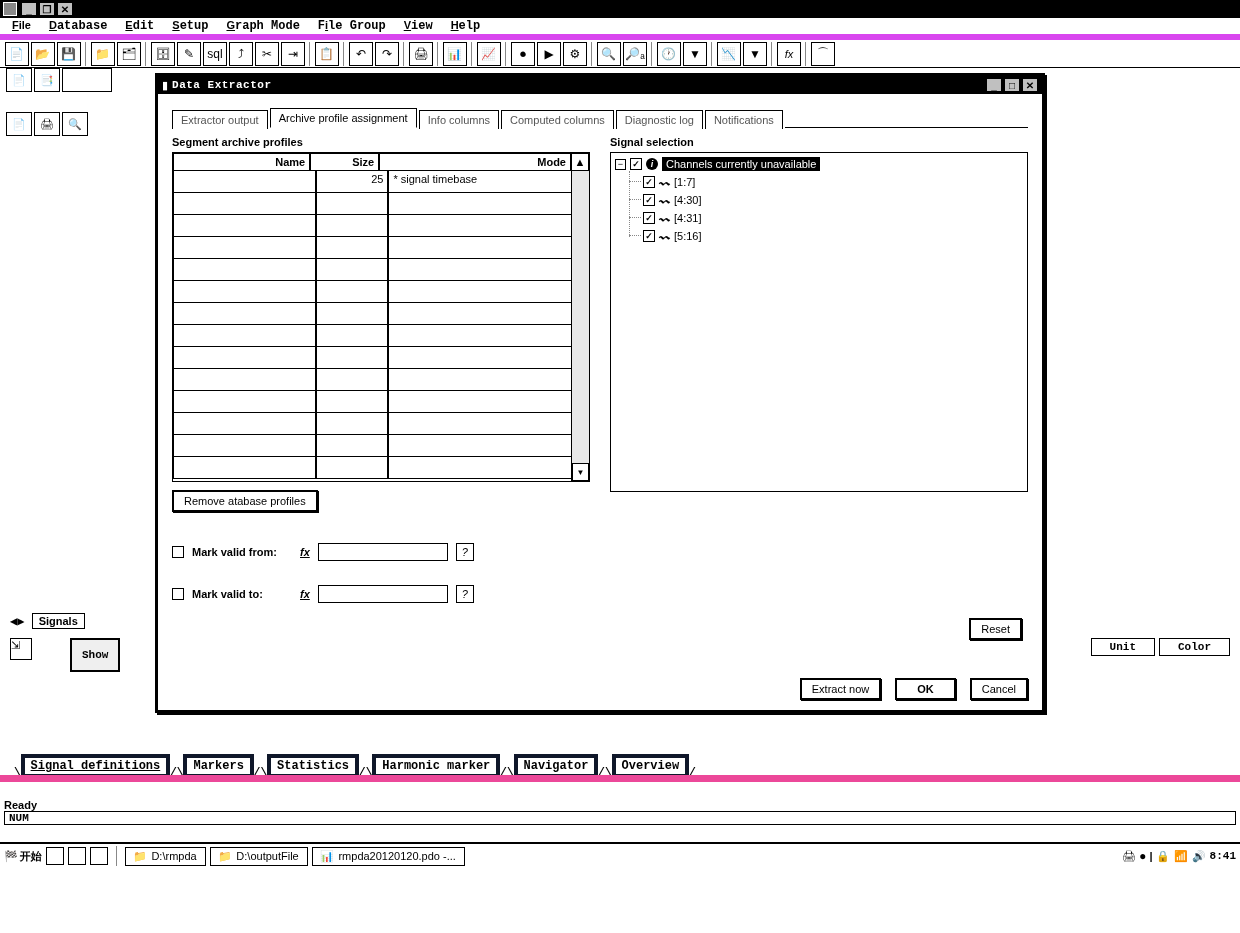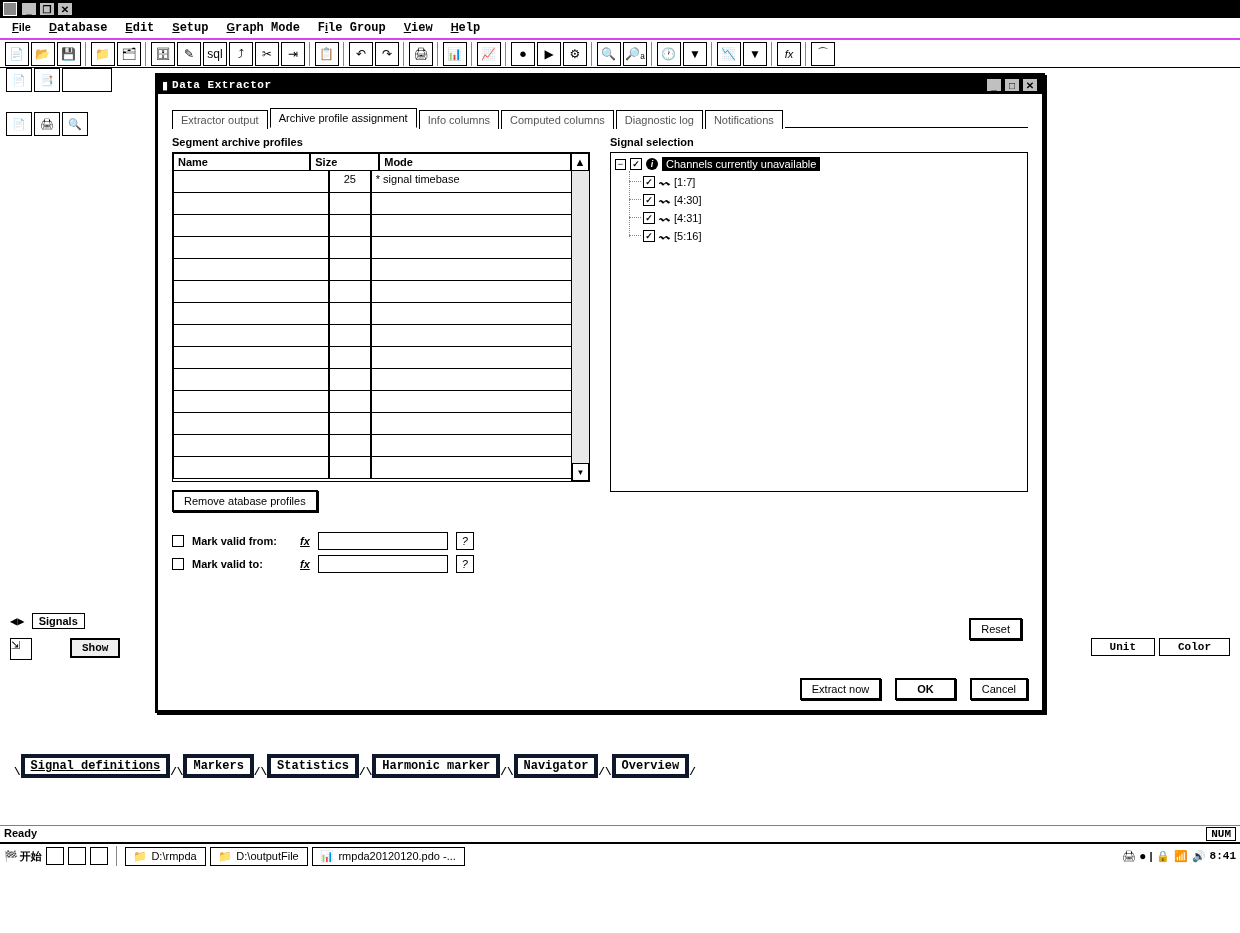--- a/index.html
+++ b/index.html
@@ -2,68 +2,68 @@
 <html><head>
 <meta charset="utf-8">
 <style>
 * { margin: 0; padding: 0; box-sizing: border-box; font-family: "MS Sans Serif", Tahoma, sans-serif; font-size: 11px; }
 body { background: #fff; overflow: hidden; }
 .title-bar { background: #000; color: #fff; height: 18px; display: flex; align-items: center; padding: 0 2px; border: 1px solid #000; }
 .title-icon { width: 14px; height: 14px; background: #888; margin-right: 4px; border: 1px solid #fff; }
 .title-text { flex: 1; font-weight: bold; font-size: 12px; letter-spacing: 0.5px; }
 .win-btns { display: flex; gap: 2px; }
 .win-btn { width: 16px; height: 14px; background: #c0c0c0; border: 1px solid #000; display: flex; align-items: center; justify-content: center; font-weight: bold; font-size: 10px; color: #000; }
-.menu-bar { background: #fff; height: 22px; display: flex; align-items: center; padding: 0 4px; border-bottom: 2px solid #d946ef; gap: 2px; }
+.menu-bar { background: #fff; height: 22px; display: flex; align-items: center; padding: 0 4px; border-bottom: 6px solid #d946ef; gap: 2px; }
 .menu-item { padding: 2px 8px; font-family: "Courier New", monospace; font-weight: bold; font-size: 12px; }
 .menu-item u { text-decoration: underline; }
 .toolbar-row { display: flex; align-items: center; height: 28px; border-bottom: 1px solid #000; padding: 0 4px; }
 .tool-btn { width: 24px; height: 24px; border: 1px solid #000; margin: 0 1px; display: flex; align-items: center; justify-content: center; background: #fff; font-size: 12px; }
 .tool-sep { width: 2px; height: 24px; border-left: 1px solid #888; border-right: 1px solid #fff; margin: 0 3px; }
 .main-area { position: relative; height: 800px; }
 .side-tools { position: absolute; left: 6px; top: 0; display: flex; flex-direction: column; gap: 2px; }
 .side-row { display: flex; gap: 2px; }
 .small-btn { width: 26px; height: 24px; border: 1px solid #000; display: flex; align-items: center; justify-content: center; }
 .bracket-tab { position: absolute; left: 10px; top: 545px; font-family: "Courier New", monospace; font-weight: bold; font-size: 12px; }
 .bracket-tab::before { content: ""; }
 .signals-tab { display: inline-block; border: 1px solid #000; padding: 1px 6px; background: #fff; }
-.show-btn { position: absolute; left: 70px; top: 570px; border: 2px solid #000; padding: 2px 10px; font-weight: bold; font-family: "Courier New", monospace; }
+.show-btn { position: absolute; left: 70px; top: 570px; border: 2px solid #000; padding: 9px 10px; font-weight: bold; font-family: "Courier New", monospace; }
 .unit-color { position: absolute; right: 10px; top: 570px; display: flex; gap: 4px; border-radius: 6px; }
 .unit-col, .color-col { border: 1px solid #000; padding: 2px 18px; font-weight: bold; font-family: "Courier New", monospace; }
 .dialog { position: absolute; left: 155px; top: 5px; width: 890px; height: 640px; border: 3px solid #000; background: #fff; box-shadow: 2px 2px 0 #000; }
 .dlg-title { background: #000; color: #fff; height: 18px; display: flex; align-items: center; padding: 0 4px; }
 .dlg-title-text { flex: 1; font-weight: bold; font-family: "Courier New", monospace; letter-spacing: 0.5px; }
 .dlg-body { padding: 10px 14px; }
 .tab-strip { display: flex; align-items: flex-end; height: 24px; margin-bottom: 8px; }
 .tab { padding: 3px 8px; border: 1px solid #000; border-bottom: none; margin-right: 2px; font-size: 11px; background: #fff; position: relative; }
 .tab.inactive { color: #555; font-weight: normal; top: 1px; }
 .tab.active { font-weight: normal; border-bottom: 1px solid #fff; }
 .tab-line { flex: 1; border-bottom: 1px solid #000; }
 .panels { display: flex; gap: 20px; }
 .left-panel, .right-panel { flex: 1; }
 .panel-label { font-weight: bold; font-size: 11px; margin-bottom: 4px; }
 .grid { border: 1px solid #000; width: 100%; }
 .grid-head { display: flex; background: #fff; }
-.grid-head .gh { border: 1px solid #000; padding: 2px 4px; text-align: left; font-weight: bold; }
+.grid-head .gh { border: 1px solid #000; padding: 2px 4px; text-align: right; font-weight: bold; }
 .gh-name { flex: 1.4; }
 .gh-size { width: 69px; }
 .gh-mode { flex: 2; }
 .gh-scroll { width: 18px; background: #fff; display: flex; align-items: center; justify-content: center; }
 .grid-body { height: 310px; position: relative; }
 .grid-row { display: flex; height: 22px; }
 .grid-row .gc { border: 1px solid #000; border-top: none; padding: 2px 4px; }
 .gc-name { flex: 1.4; }
-.gc-size { width: 42px; text-align: center; }
+.gc-size { width: 72px; text-align: right; }
 .gc-mode { flex: 2; }
 .scroll-track { position: absolute; right: 0; top: 0; bottom: 0; width: 18px; border-left: 1px solid #000; background: #e8e8e8; }
 .scroll-up, .scroll-down { height: 18px; background: #fff; border: 1px solid #000; display: flex; align-items: center; justify-content: center; font-size: 8px; }
 .scroll-down { position: absolute; bottom: 0; left: 0; right: 0; }
 .btn { border: 2px solid #000; padding: 3px 10px; background: #fff; font-size: 11px; box-shadow: 1px 1px 0 #000; }
 .btn.wide { padding: 3px 20px; }
 .remove-btn-wrap { margin-top: 8px; }
-.mark-section { margin-top: 20px; display: flex; flex-direction: column; gap: 5px; }
+.mark-section { margin-top: 31px; display: flex; flex-direction: column; gap: 24px; }
 .mark-row { display: flex; align-items: center; gap: 8px; }
 .chk { width: 12px; height: 12px; border: 1px solid #000; }
 .mark-label { width: 100px; font-weight: bold; font-size: 11px; }
 .fx { font-style: italic; font-weight: bold; text-decoration: underline; }
 .mark-input { width: 130px; height: 18px; border: 1px solid #000; }
 .help-btn { width: 18px; height: 18px; border: 1px solid #000; display: flex; align-items: center; justify-content: center; font-style: italic; }
 .tree { border: 1px solid #000; height: 340px; padding: 4px; overflow: auto; }
 .tree-root { display: flex; align-items: center; gap: 4px; }
 .tree-exp { width: 11px; height: 11px; border: 1px solid #000; display: flex; align-items: center; justify-content: center; font-size: 9px; line-height: 1; }
 .tree-chk { width: 12px; height: 12px; border: 1px solid #000; display: flex; align-items: center; justify-content: center; font-size: 9px; color: #000; }
@@ -74,21 +74,21 @@
 .tree-item { display: flex; align-items: center; gap: 4px; padding: 1px 0; position: relative; }
 .tree-item::before { content: ""; position: absolute; left: -14px; top: 8px; width: 12px; height: 1px; border-top: 1px dotted #888; }
 .tree-conn { position: relative; }
 .tree-conn::before { content: ""; position: absolute; left: 14px; top: 14px; bottom: 8px; width: 1px; border-left: 1px dotted #888; }
 .sig-icon { font-size: 11px; }
 .dlg-footer { position: absolute; bottom: 10px; right: 14px; display: flex; gap: 14px; align-items: center; }
 .dlg-reset { position: absolute; bottom: 70px; right: 20px; }
 .bottom-tabs { position: absolute; left: 14px; bottom: 90px; display: flex; align-items: flex-end; }
 .bot-tab { font-family: "Courier New", monospace; font-weight: bold; font-size: 12px; border: 4px solid #0f172a; padding: 1px 6px; margin-right: 0; }
 .status-bar { position: absolute; left: 0; right: 0; bottom: 0; }
-.status-ready { border-top: 1px solid #ec4899; padding: 1px 4px; font-family: "Courier New", monospace; font-weight: bold; font-size: 11px; display: flex; }
+.status-ready { border-top: 7px solid #ec4899; padding: 17px 4px; font-family: "Courier New", monospace; font-weight: bold; font-size: 11px; display: flex; flex-direction: column; }
 .status-ready .spacer { flex: 1; }
 .status-num { border: 1px solid #000; padding: 0 4px; font-family: "Courier New", monospace; font-weight: bold; }
 .taskbar { background: #fff; border-top: 2px solid #000; height: 26px; display: flex; align-items: center; padding: 0 4px; gap: 4px; }
 .tb-start { font-family: "Courier New", monospace; font-weight: bold; display: flex; align-items: center; gap: 2px; }
 .tb-ql { width: 18px; height: 18px; border: 1px solid #000; }
 .tb-task { border: 1px solid #000; padding: 2px 8px; display: flex; align-items: center; gap: 4px; max-width: 180px; }
 .tb-tray { margin-left: auto; display: flex; align-items: center; gap: 4px; }
 .tb-time { font-family: "Courier New", monospace; font-weight: bold; }
 </style>
 </head>

